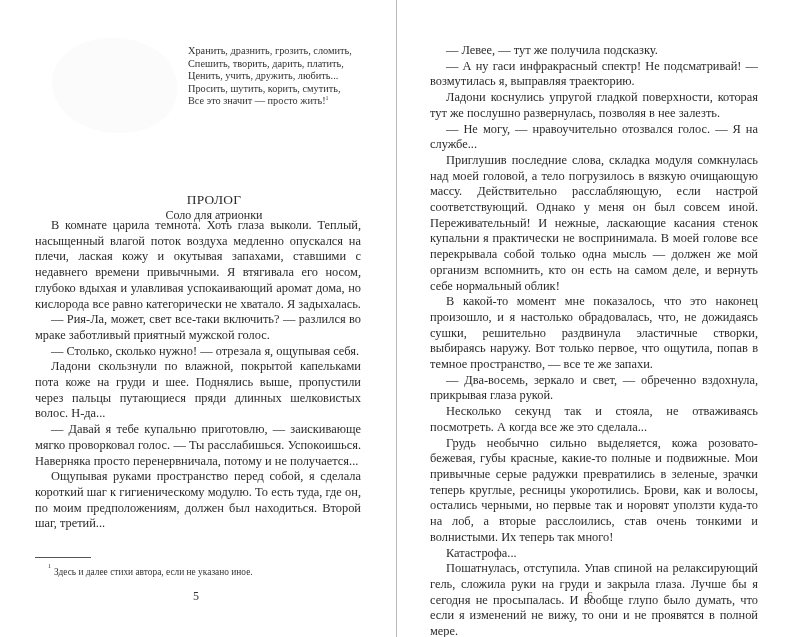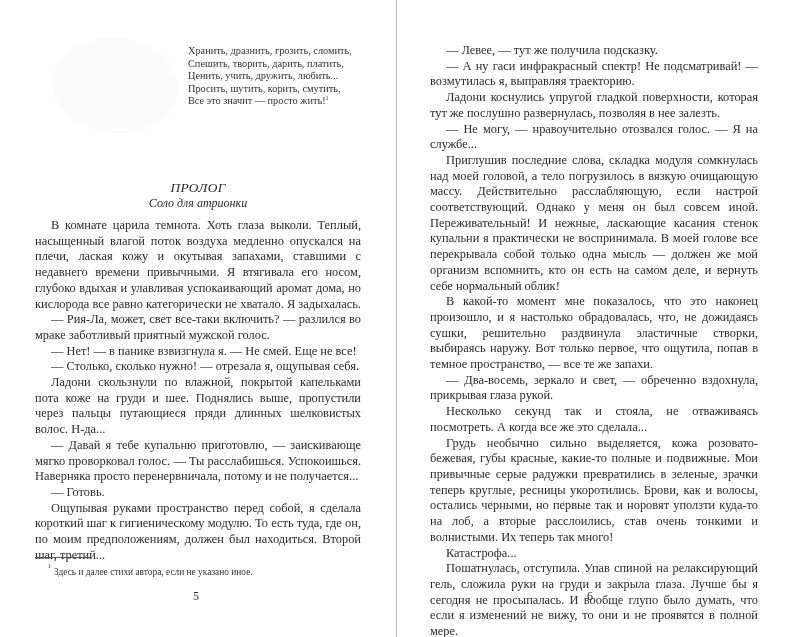--- a/index.html
+++ b/index.html
@@ -7,21 +7,21 @@
            font-family: "Liberation Serif", "DejaVu Serif", serif; color: #2a2a2a; }
     .spread { position: absolute; inset: 0; }
     .spine { position: absolute; left: 396px; top: 0; width: 1px; height: 637px; background: #b8b8b8; }
     .page { position: absolute; top: 0; height: 532px; }
     .page.left { left: 0; width: 396px; }
     .page.right { left: 397px; width: 397px; }
     .ghost { position: absolute; left: 52px; top: 38px; width: 125px; height: 95px;
              border-radius: 48% 52% 45% 55%; background: #fbfbfb; }
     .epigraph { position: absolute; left: 188px; top: 45px; font-size: 10.3px; line-height: 12.6px; color: #333; }
     .epigraph sup { font-size: 6px; vertical-align: super; line-height: 0; }
-    .chapter { position: absolute; left: 35px; width: 326px; text-align: center; font-style: italic; color: #2a2a2a; }
+    .chapter { position: absolute; left: 51px; width: 326px; text-align: center; color: #2a2a2a; margin-top: 12px; }
     .chapter.title { top: 180px; font-size: 13.4px; letter-spacing: 0.3px; }
     .chapter.subtitle { top: 196px; font-size: 12px; }
     .body { position: absolute; font-size: 12.4px; line-height: 15.7px; text-align: justify; color: #2b2b2b; }
     .body.left { left: 35px; top: 218px; width: 326px; }
     .body.right { left: 430px; top: 43px; width: 328px; }
     .body p { margin: 0; text-indent: 16px; hyphens: manual; }
     .fn-rule { position: absolute; left: 35px; top: 557px; width: 56px; height: 1px; background: #555; }
     .footnote { position: absolute; left: 48px; top: 566px; font-size: 9.4px; color: #333; }
     .footnote sup { font-size: 6px; position: relative; top: -3px; margin-right: 3px; }
     .pnum { position: absolute; top: 589px; font-size: 12px; color: #333; }
@@ -43,25 +43,23 @@
       <div>Просить, шутить, корить, смутить,</div>
       <div><span>Все это значит — просто жить!</span><sup>1</sup></div>
     </div>
 
     <div class="chapter title">ПРОЛОГ</div>
     <div class="chapter subtitle">Соло для атрионки</div>
 
     <div class="body left">
       <p>В комнате царила темнота. Хоть глаза выколи. Теплый, насыщенный влагой поток воздуха медленно опускался на плечи, лаская кожу и окутывая запахами, ставшими с недавнего времени привычными. Я втягивала его носом, глубоко вдыхая и улавливая успокаивающий аромат дома, но кислорода все равно категорически не хватало. Я задыхалась.</p>
       <p>— Рия-Ла, может, свет все-таки включить? — разлился во мраке заботливый приятный мужской голос.</p>
-      <p>— Нет! — в панике взвизгнула я. — Не смей. Еще не все!</p>
       <p>— Столько, сколько нужно! — отрезала я, ощупывая себя.</p>
       <p>Ладони скользнули по влажной, покрытой капельками пота коже на груди и шее. Поднялись выше, пропустили через пальцы путающиеся пряди длинных шелковистых волос. Н-да...</p>
       <p>— Давай я тебе купальню приготовлю, — заискивающе мягко проворковал голос. — Ты расслабишься. Успокоишься. Наверняка просто перенервничала, потому и не получается...</p>
-      <p>— Готовь.</p>
       <p>Ощупывая руками пространство перед собой, я сделала короткий шаг к гигиеническому модулю. То есть туда, где он, по моим предположениям, должен был находиться. Второй шаг, третий...</p>
     </div>
 
     <div class="fn-rule"></div>
     <div class="footnote"><sup>1</sup><span>Здесь и далее стихи автора, если не указано иное.</span></div>
 
     <div class="pnum left">5</div>
   </div>
 
   <div class="spine"></div>

